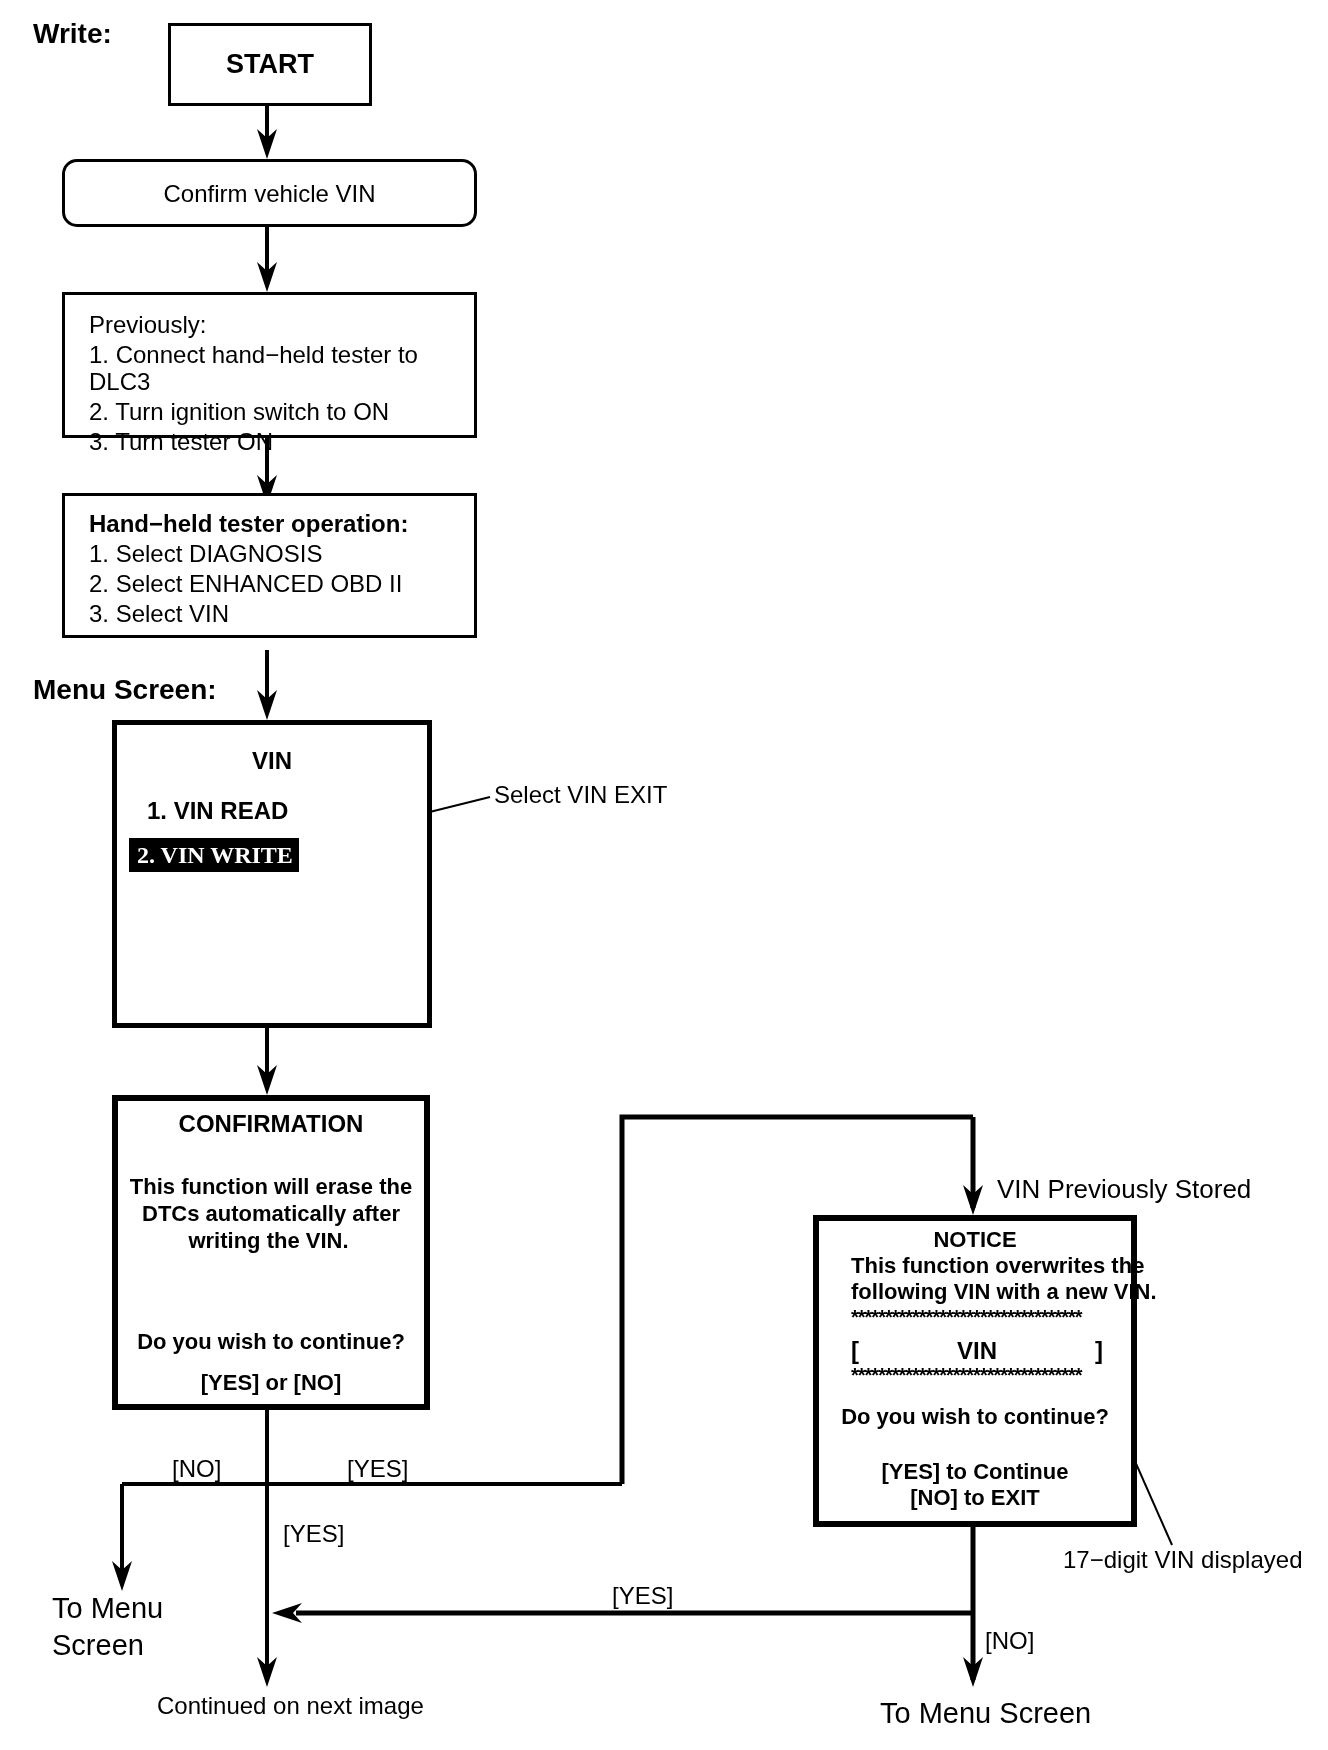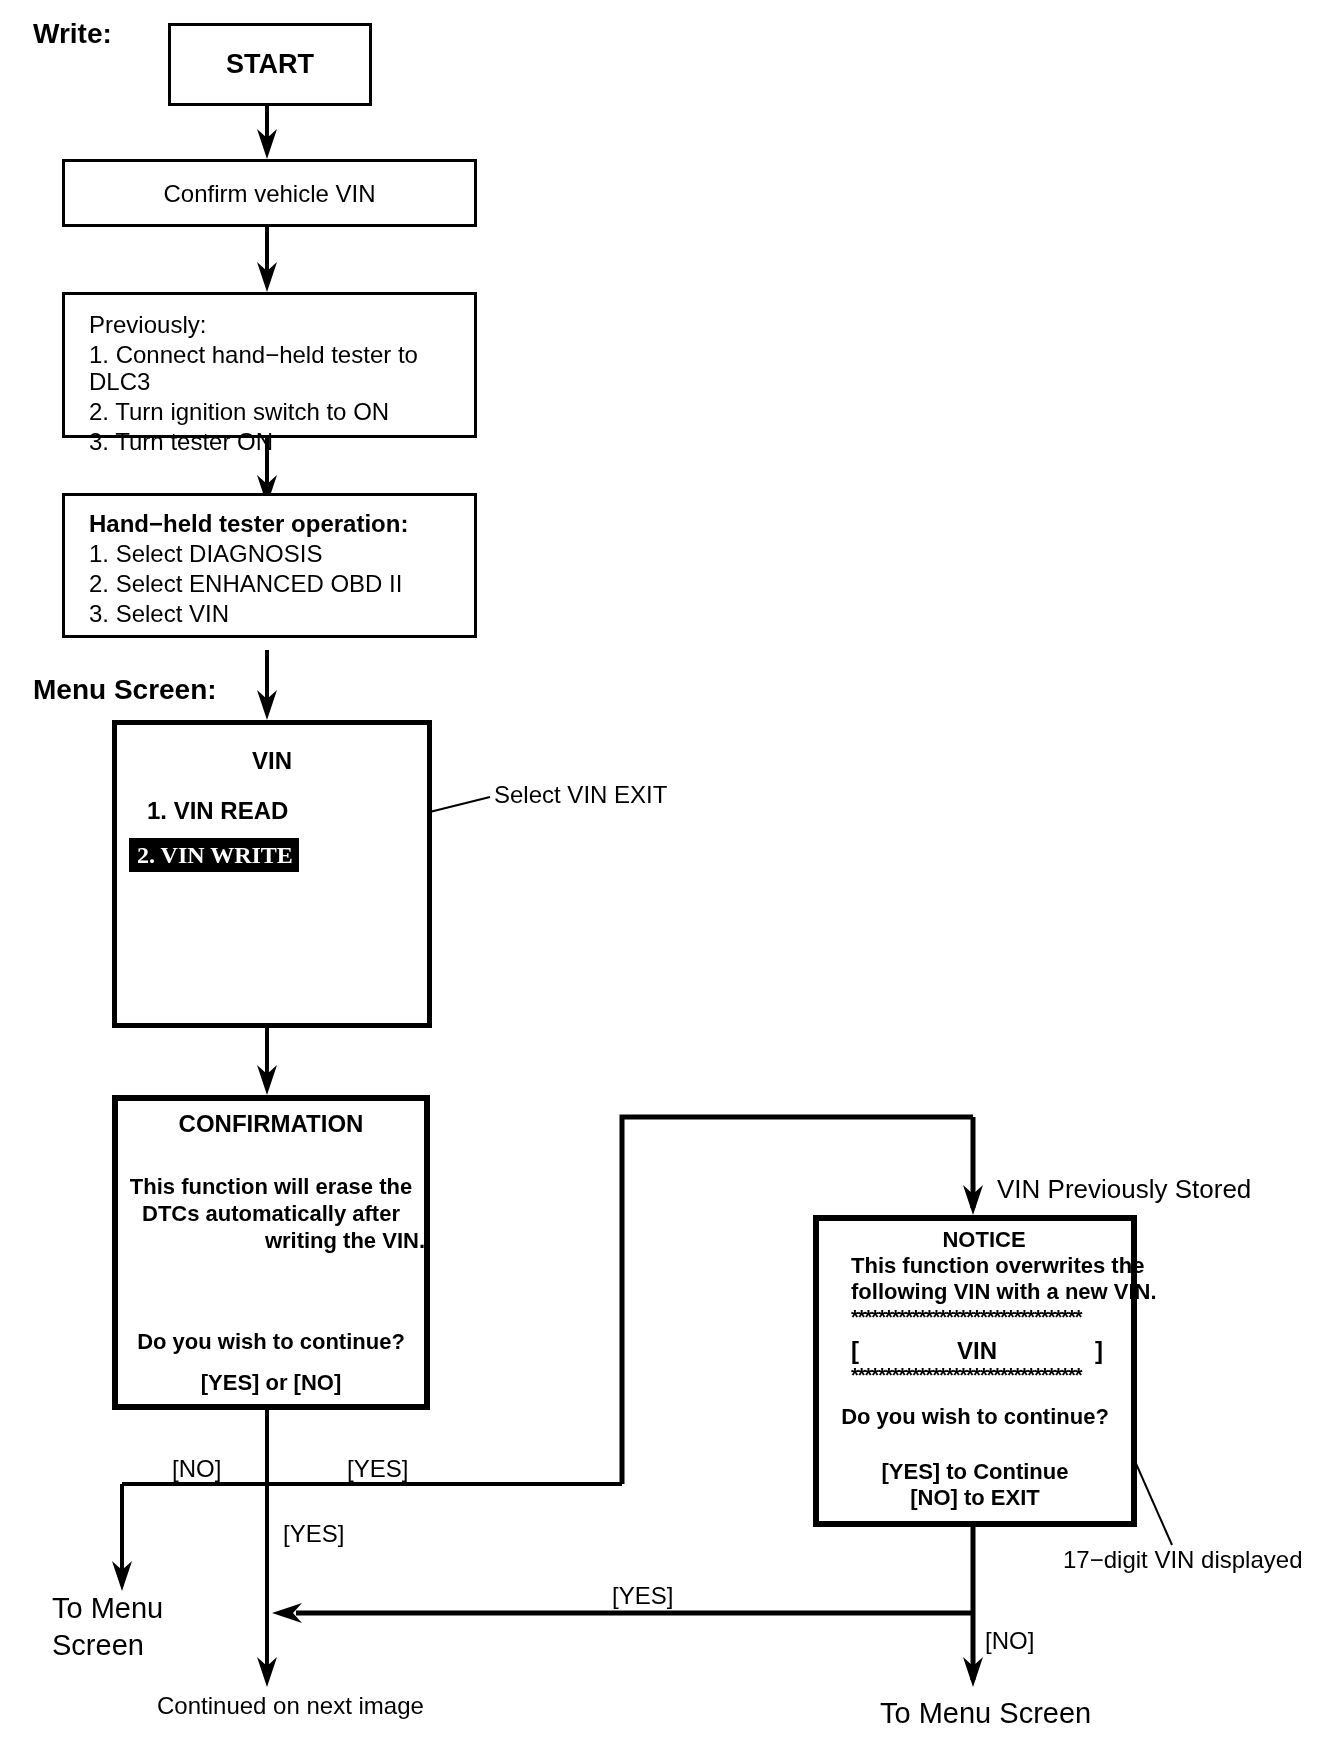--- a/index.html
+++ b/index.html
@@ -2,21 +2,21 @@
 <html><head>
 <meta charset="utf-8">
 <style>
   html,body{margin:0;padding:0;background:#ffffff;}
   body{width:1328px;height:1750px;position:relative;font-family:"Liberation Sans","DejaVu Sans",sans-serif;color:#000;}
   .abs{position:absolute;}
   .box{position:absolute;background:#fff;border:3px solid #000;box-sizing:border-box;}
   .box-thick{border-width:5px;}
   .box-xthick{border-width:6px;}
   .center{display:flex;align-items:center;justify-content:center;text-align:center;}
-  .t24{font-size:24px;line-height:27px;}
+  .t24{font-size:24px;line-height:27px;border-radius:15px;}
   .t22b{font-size:22px;line-height:25px;font-weight:bold;}
   .t24b{font-size:24px;line-height:27px;font-weight:bold;}
   .t27{font-size:27px;}
   .t28b{font-size:28px;font-weight:bold;}
   .t29{font-size:29px;line-height:37px;}
   .t26{font-size:26px;}
   .steps p{margin:0 0 3px 0;}
   .hl{background:#000;color:#fff;display:flex;align-items:center;padding-left:8px;box-sizing:border-box;}
   .sep{letter-spacing:-1px;font-weight:bold;font-size:20px;white-space:nowrap;overflow:hidden;}
   .vinrow{display:flex;justify-content:space-between;font-weight:bold;font-size:24px;}
@@ -88,26 +88,26 @@
 <div class="box box-thick" style="left:112px;top:720px;width:320px;height:308px;">
   <div class="abs t24b" style="left:0;top:22px;width:100%;text-align:center;">VIN</div>
   <div class="abs t24b" style="left:30px;top:72px;text-align:center;">1. VIN READ</div>
   <div class="abs hl t24b" style="left:12px;top:113px;width:170px;height:34px;font-family:Liberation Serif, serif;">2. VIN WRITE</div>
 </div>
 
 <div class="box box-xthick" style="left:112px;top:1095px;width:318px;height:315px;"></div>
 <div class="abs t24b" style="left:112px;top:1110px;width:318px;text-align:center;">CONFIRMATION</div>
 <div class="abs t22b" style="left:112px;top:1174px;width:318px;text-align:center;">This function will erase the</div>
 <div class="abs t22b" style="left:112px;top:1201px;width:318px;text-align:center;">DTCs automatically after</div>
-<div class="abs t22b" style="left:112px;top:1228px;width:313px;text-align:right;">writing the VIN.</div>
+<div class="abs t22b" style="left:112px;top:1228px;width:313px;text-align:center;">writing the VIN.</div>
 <div class="abs t22b" style="left:112px;top:1329px;width:318px;text-align:center;">Do you wish to continue?</div>
 <div class="abs t22b" style="left:112px;top:1370px;width:318px;text-align:center;">[YES] or [NO]</div>
 
 <div class="box box-xthick" style="left:813px;top:1215px;width:324px;height:312px;"></div>
-<div class="abs t22b" style="left:813px;top:1227px;width:324px;text-align:center;padding-left:9px;">NOTICE</div>
+<div class="abs t22b" style="left:813px;top:1227px;width:324px;text-align:center;">NOTICE</div>
 <div class="abs t22b" style="left:851px;top:1253px;">This function overwrites the</div>
 <div class="abs t22b" style="left:851px;top:1279px;">following VIN with a new VIN.</div>
 <div class="abs sep" style="left:851px;top:1306px;width:252px;">**********************************</div>
 <div class="abs vinrow" style="left:851px;top:1337px;width:252px;">
   <span>[</span>
   <span>VIN</span>
   <span>]</span>
 </div>
 <div class="abs sep" style="left:851px;top:1364px;width:252px;">**********************************</div>
 <div class="abs t22b" style="left:813px;top:1404px;width:324px;text-align:center;">Do you wish to continue?</div>

